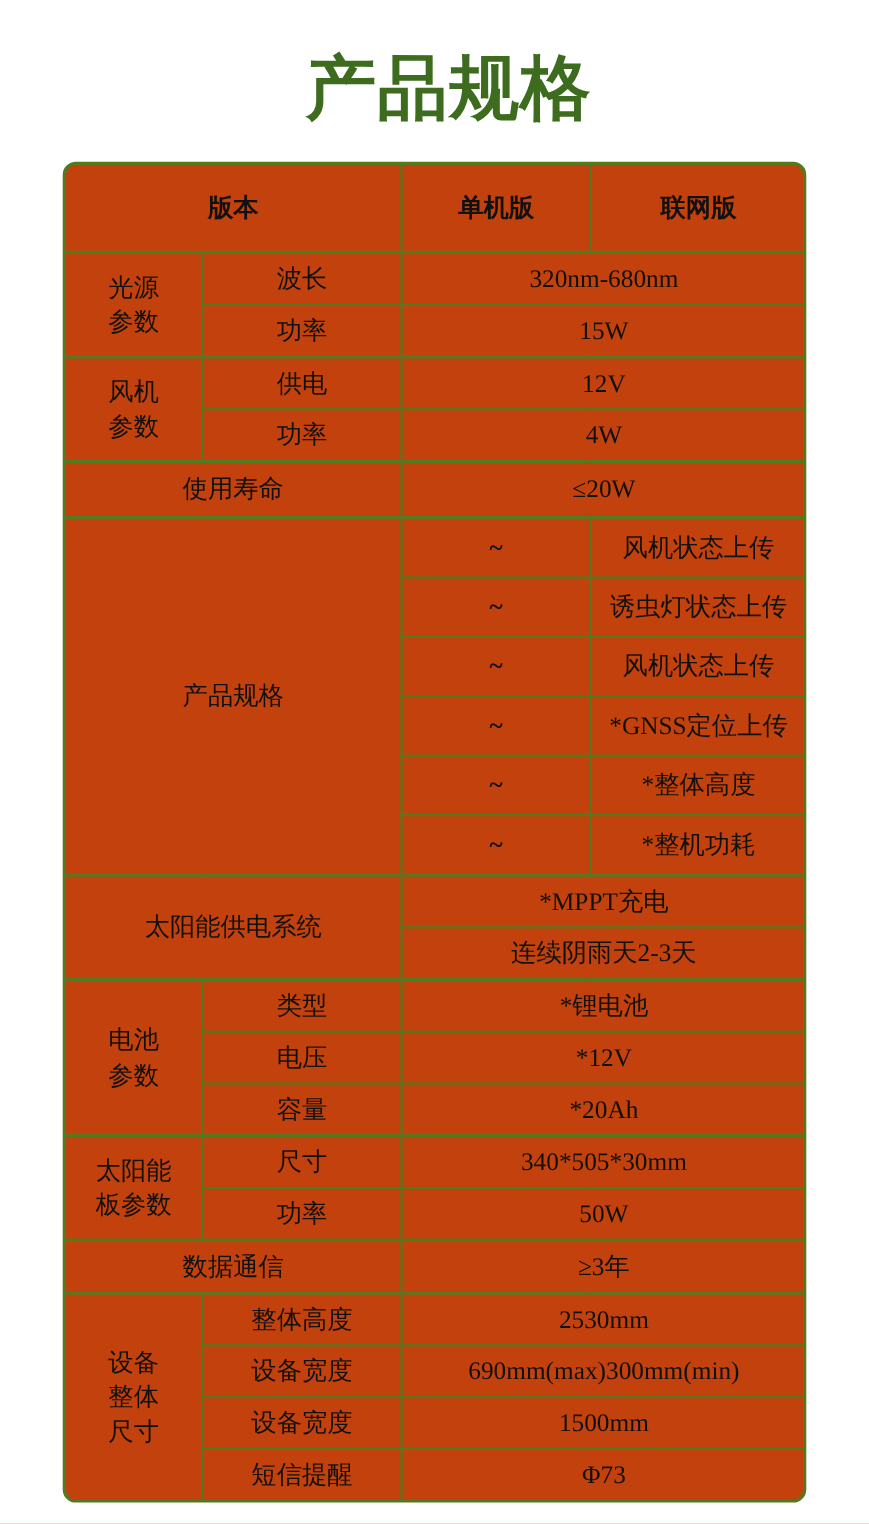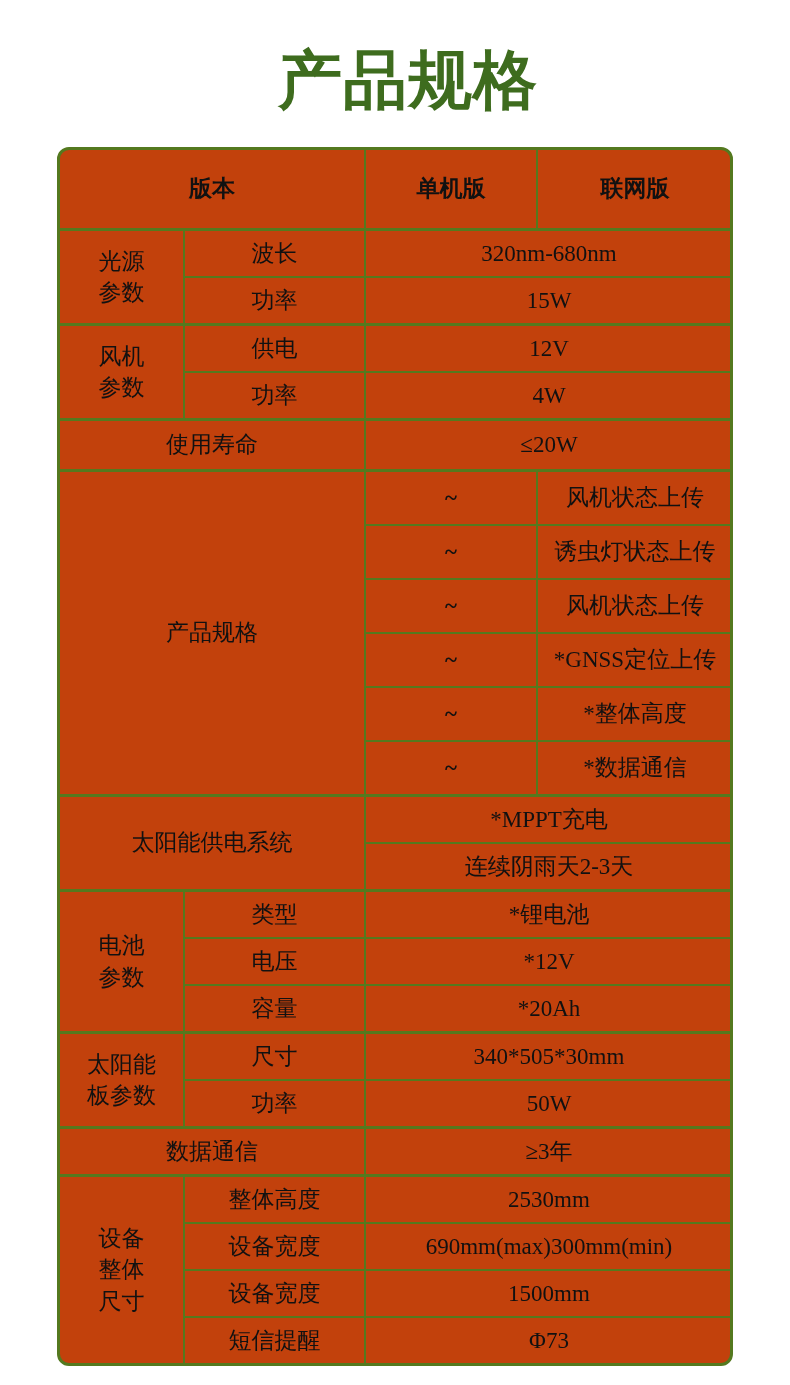--- a/index.html
+++ b/index.html
@@ -139,21 +139,21 @@
       <tr class="rh-comm">
         <td class="mark">~</td>
         <td>*GNSS定位上传</td>
       </tr>
       <tr class="rh-comm">
         <td class="mark">~</td>
         <td>*整体高度</td>
       </tr>
       <tr class="rh-comm">
         <td class="mark">~</td>
-        <td>*数据通信</td>
+        <td>*整机功耗</td>
       </tr>
 
       <tr class="rh-std section">
         <td colspan="2" rowspan="2">太阳能供电系统</td>
         <td colspan="2">*MPPT充电</td>
       </tr>
       <tr class="rh-std">
         <td colspan="2">连续阴雨天2-3天</td>
       </tr>
 

